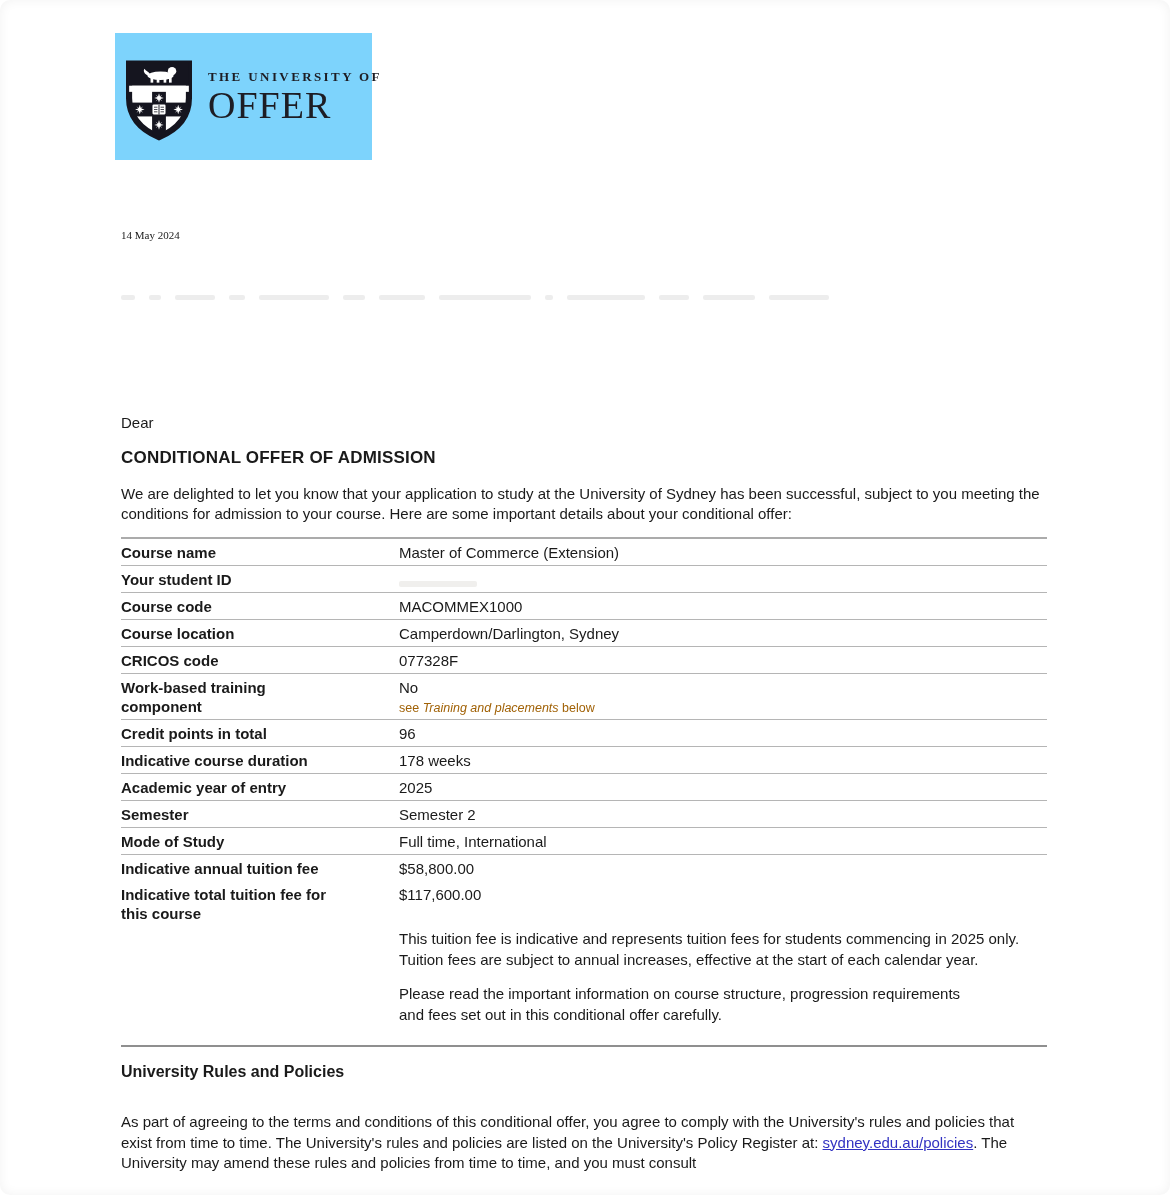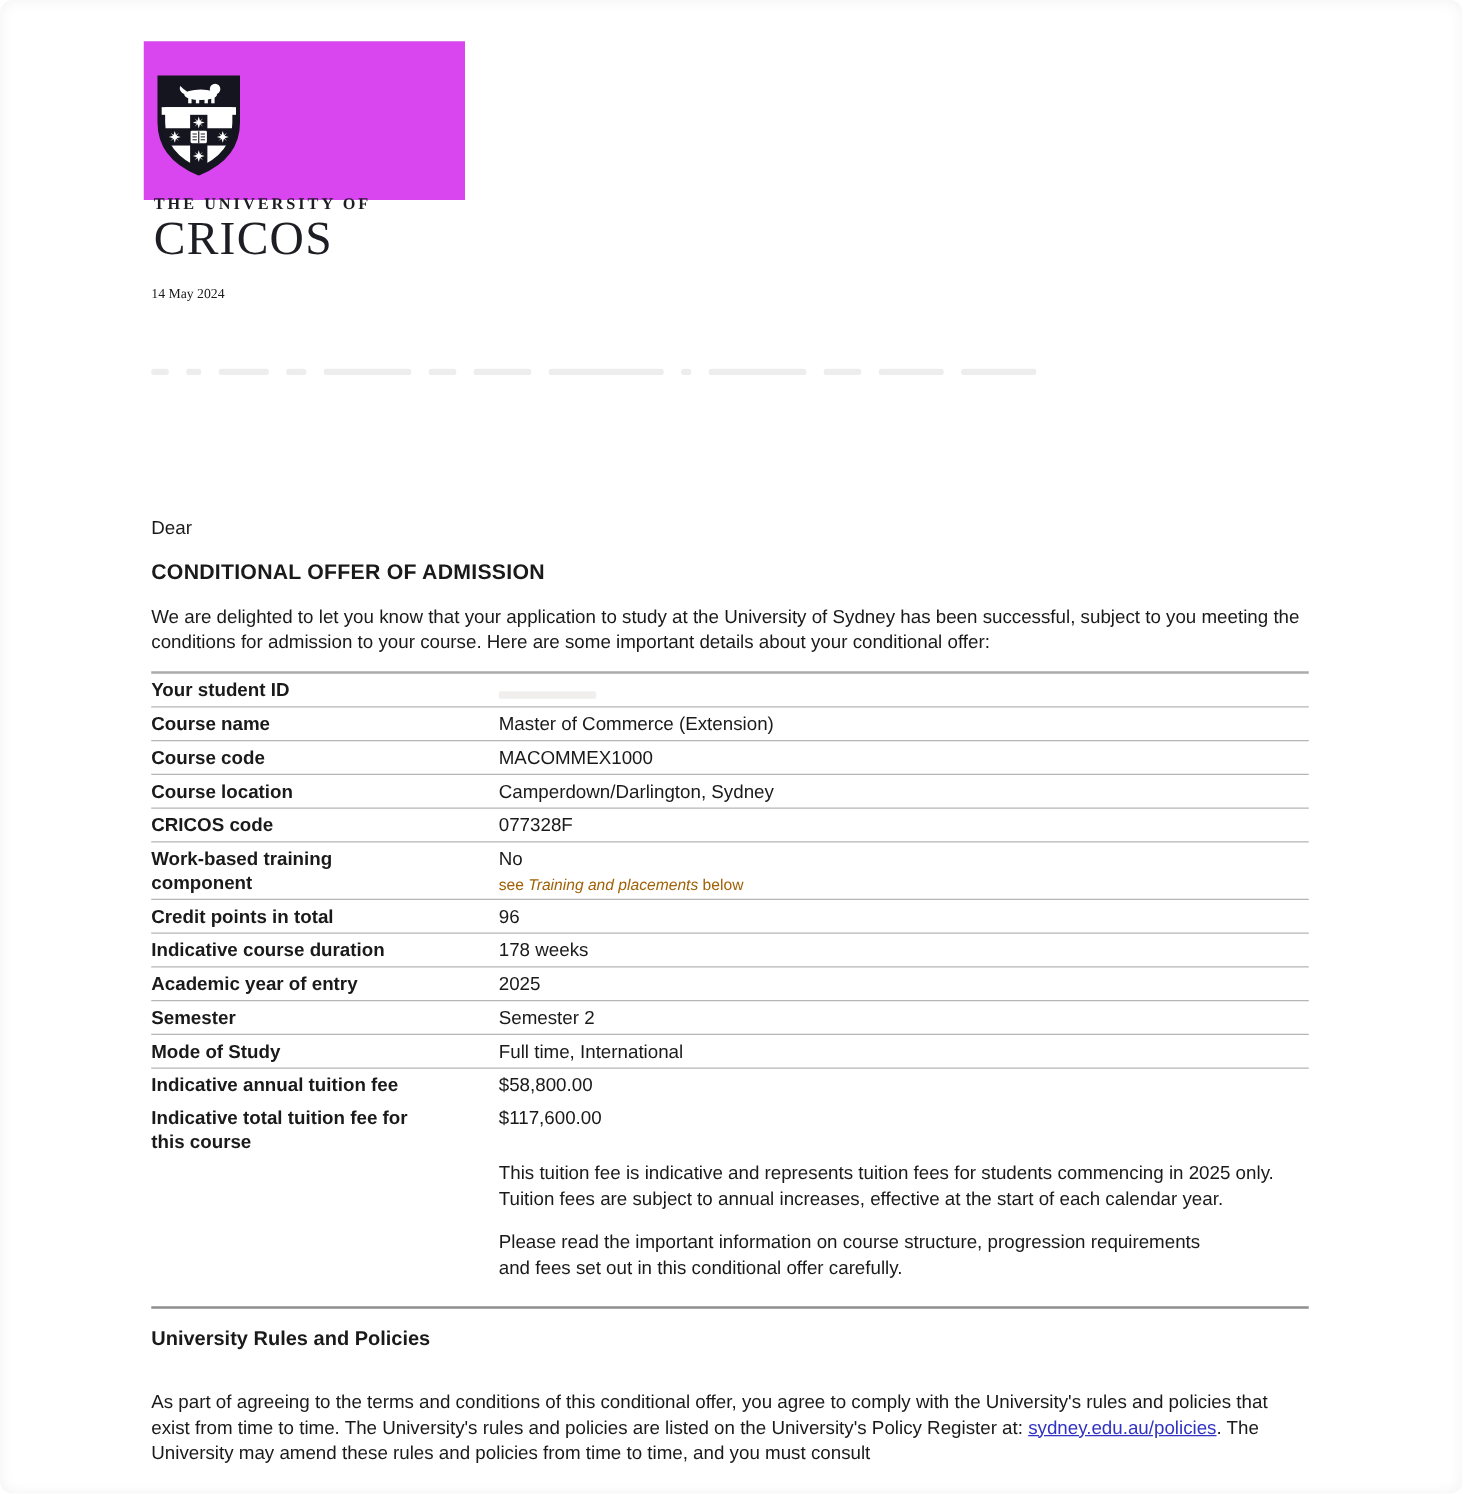--- a/index.html
+++ b/index.html
@@ -4,21 +4,21 @@
 <style>
   html,body{margin:0;padding:0;background:#ffffff;}
   body{font-family:"Liberation Sans","DejaVu Sans",sans-serif;color:#1a1a1a;
        -webkit-font-smoothing:antialiased;}
   .page{position:relative;width:1170px;height:1195px;background:#ffffff;overflow:hidden;
         border-radius:10px;box-shadow:inset 0 0 12px rgba(0,0,0,.055);}
   .inner{margin-left:121px;width:926px;}
 
   
   .logo-block{margin-left:-6px;padding-top:22px;width:257px;height:105px;margin-top:33px;
-              background:#d946ef;display:flex;align-items:flex-start;flex-direction:column;}
+              background:#7dd3fc;display:flex;align-items:flex-start;}
   .crest{width:82px;height:86px;margin-left:3px;flex:none;}
   .wordmark{margin-left:8px;margin-top:14px;font-family:"Liberation Serif","DejaVu Serif",serif;color:#1d1d24;}
   .wm-top{font-size:13px;letter-spacing:2.4px;font-weight:600;white-space:nowrap;}
   .wm-main{font-size:38px;line-height:1.0;letter-spacing:1px;margin-top:1px;}
 
   
   .date{margin-top:66px;font-size:11px;line-height:19px;font-family:Liberation Serif, serif;}
   .redacted-line{margin-top:48px;height:8px;display:flex;gap:14px;align-items:center;
                  filter:blur(.4px);opacity:.8;}
   .redacted-line span{display:inline-block;height:5px;background:#e9e9e9;border-radius:2px;}
@@ -89,21 +89,21 @@
                 <line x1="43.5" y1="74" x2="48" y2="74"></line>
               <line x1="52" y1="68" x2="56.5" y2="68"></line>
                 <line x1="52" y1="71" x2="56.5" y2="71"></line>
                 <line x1="52" y1="74" x2="56.5" y2="74"></line>
             </g>
           </g>
         </g>
       </svg>
       <div class="wordmark">
         <div class="wm-top">THE UNIVERSITY OF</div>
-        <div class="wm-main">CRICOS</div>
+        <div class="wm-main">OFFER</div>
       </div>
     </div>
 
     <div class="date">14 May 2024</div>
 
     <div class="redacted-line">
       <span style="width:14px"></span>
         <span style="width:12px"></span>
         <span style="width:40px"></span>
       <span style="width:16px"></span>
@@ -119,29 +119,29 @@
     </div>
 
     <div class="salutation">Dear</div>
 
     <div class="offer-heading">CONDITIONAL OFFER OF ADMISSION</div>
 
     <div class="intro">We are delighted to let you know that your application to study at the University of Sydney has been successful, subject to you meeting the conditions for admission to your course. Here are some important details about your conditional offer:</div>
 
     <div class="details-table">
         <div class="drow">
+          <div class="dlabel">Course name</div>
+          <div class="dvalue">
+            <div>Master of Commerce (Extension)</div>
+          </div>
+        </div>
+        <div class="drow">
           <div class="dlabel">Your student ID</div>
           <div class="dvalue">
             <div><span class="smudge"></span></div>
-          </div>
-        </div>
-        <div class="drow">
-          <div class="dlabel">Course name</div>
-          <div class="dvalue">
-            <div>Master of Commerce (Extension)</div>
           </div>
         </div>
         <div class="drow">
           <div class="dlabel">Course code</div>
           <div class="dvalue">
             <div>MACOMMEX1000</div>
           </div>
         </div>
         <div class="drow">
           <div class="dlabel">Course location</div>

